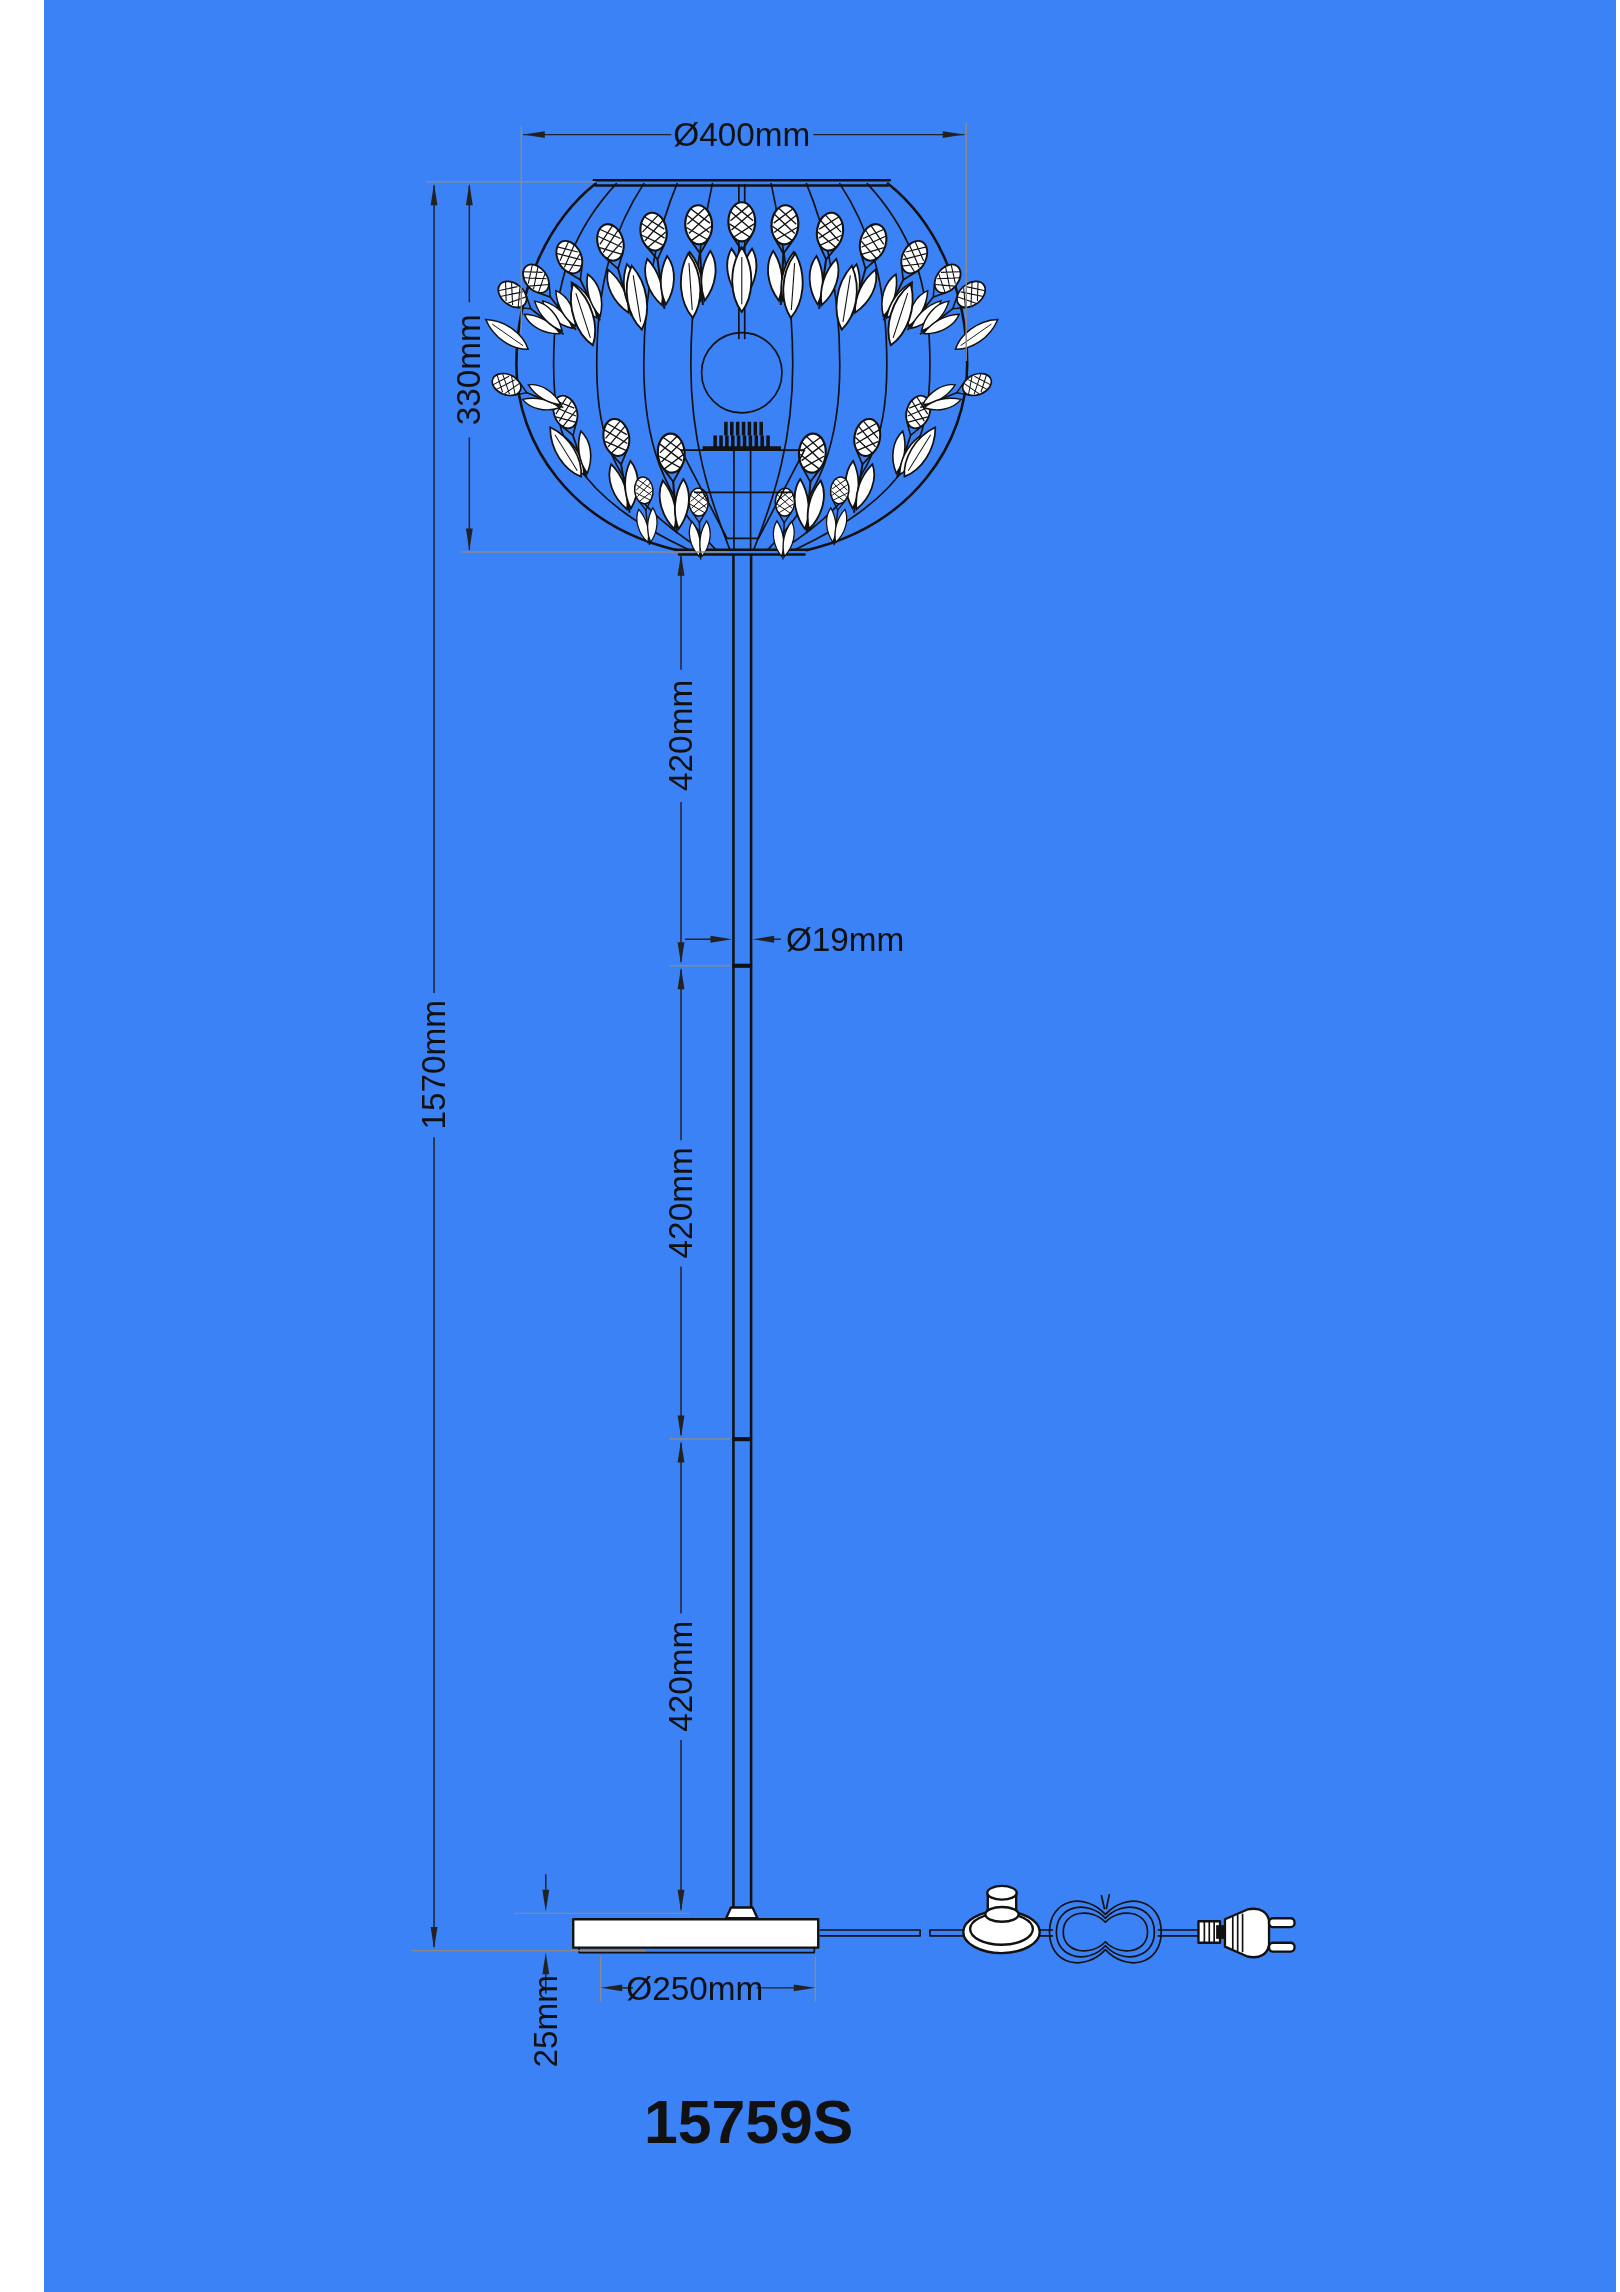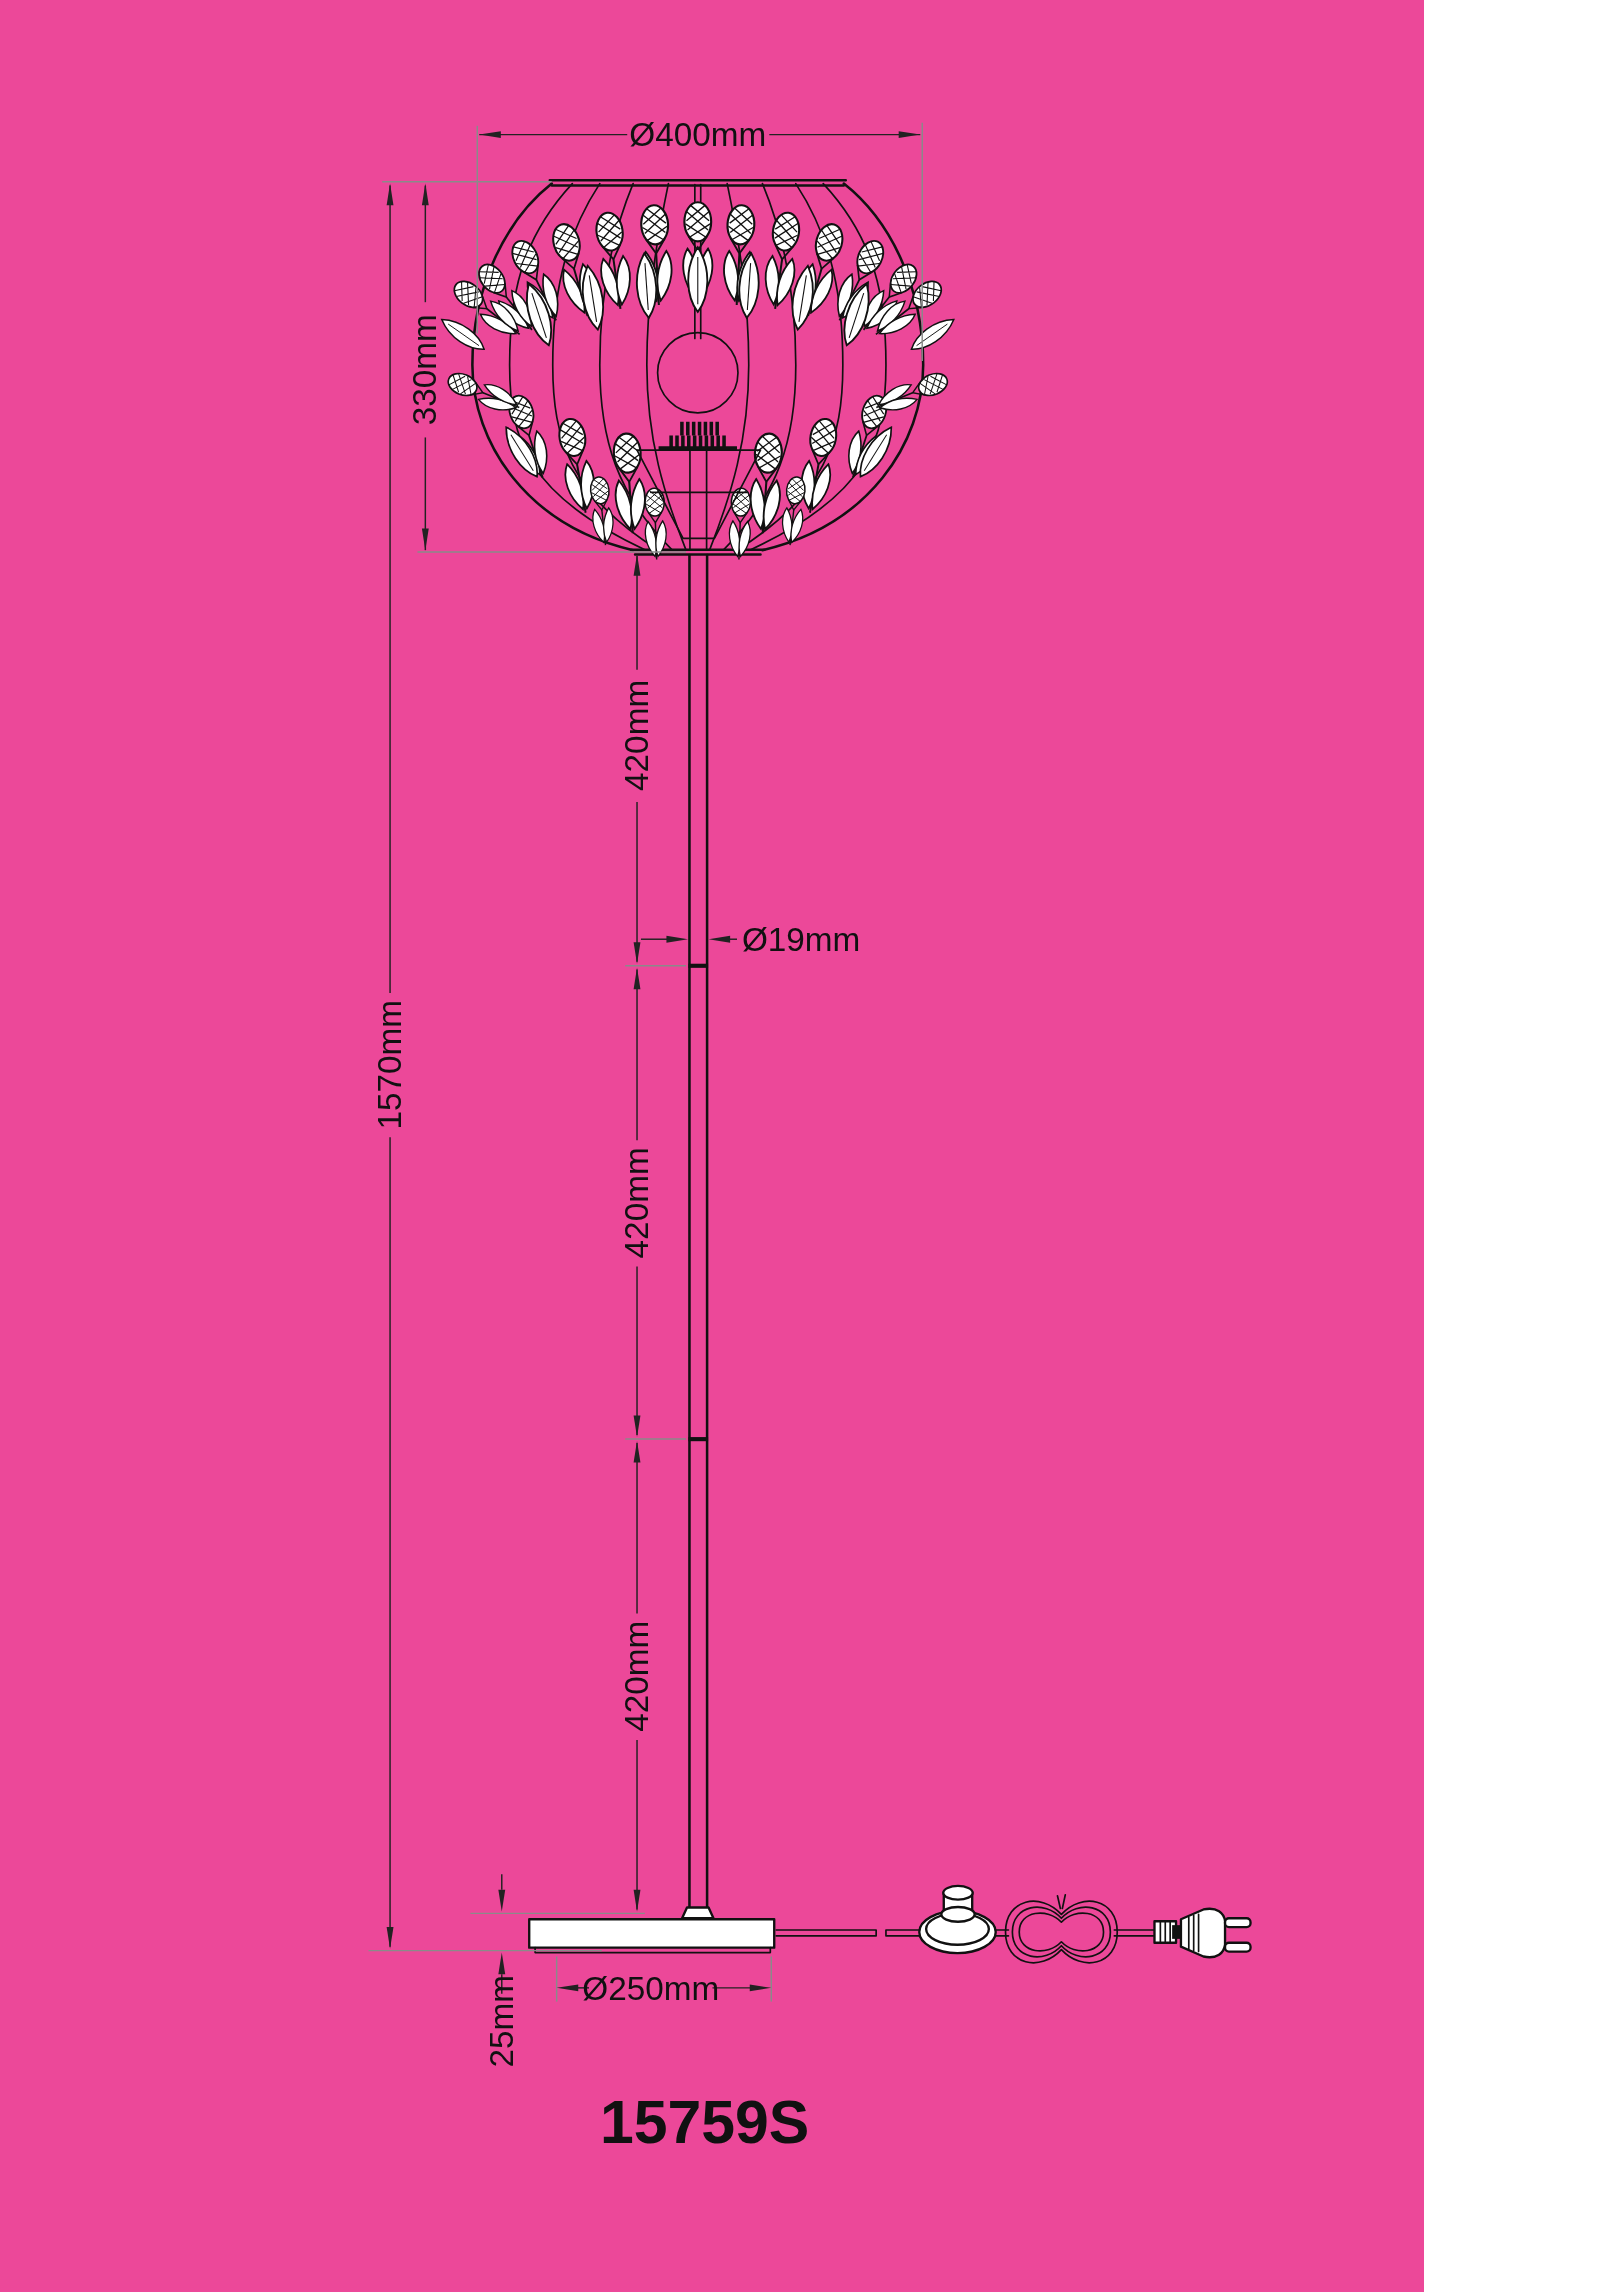--- a/index.html
+++ b/index.html
@@ -1,17 +1,17 @@
 <!DOCTYPE html>
 <html><head>
 <meta charset="utf-8">
 <style>
   html,body{margin:0;padding:0;background:#ffffff;}
-  .canvas{position:relative;width:1424px;height:2293px;background:#ec4899;overflow:hidden;
-          font-family:"Liberation Sans",sans-serif;}
+  .canvas{position:relative;width:1572px;height:2293px;background:#3b82f6;overflow:hidden;
+          font-family:"Liberation Sans",sans-serif;margin-left:44px;}
   svg{position:absolute;left:0;top:0;}
   .obj   {stroke:#111111;fill:none;stroke-width:2.6;stroke-linecap:round;stroke-linejoin:round;}
   .objthin{stroke:#111111;fill:none;stroke-width:1.7;stroke-linecap:round;stroke-linejoin:round;}
   .objw  {stroke:#111111;fill:#ffffff;stroke-width:2.4;stroke-linejoin:round;}
   .fillb {fill:#111111;stroke:none;}
   .dim   {stroke:#222222;fill:none;stroke-width:1.5;}
   .ext   {stroke:#8a8a8a;fill:none;stroke-width:1.5;}
   .ah    {fill:#222222;stroke:none;}
   .dim-text{font-family:"Liberation Sans",sans-serif;font-size:34px;fill:#111111;}
   .model-text{font-family:"Liberation Sans",sans-serif;font-size:62px;font-weight:600;fill:#111111;}

